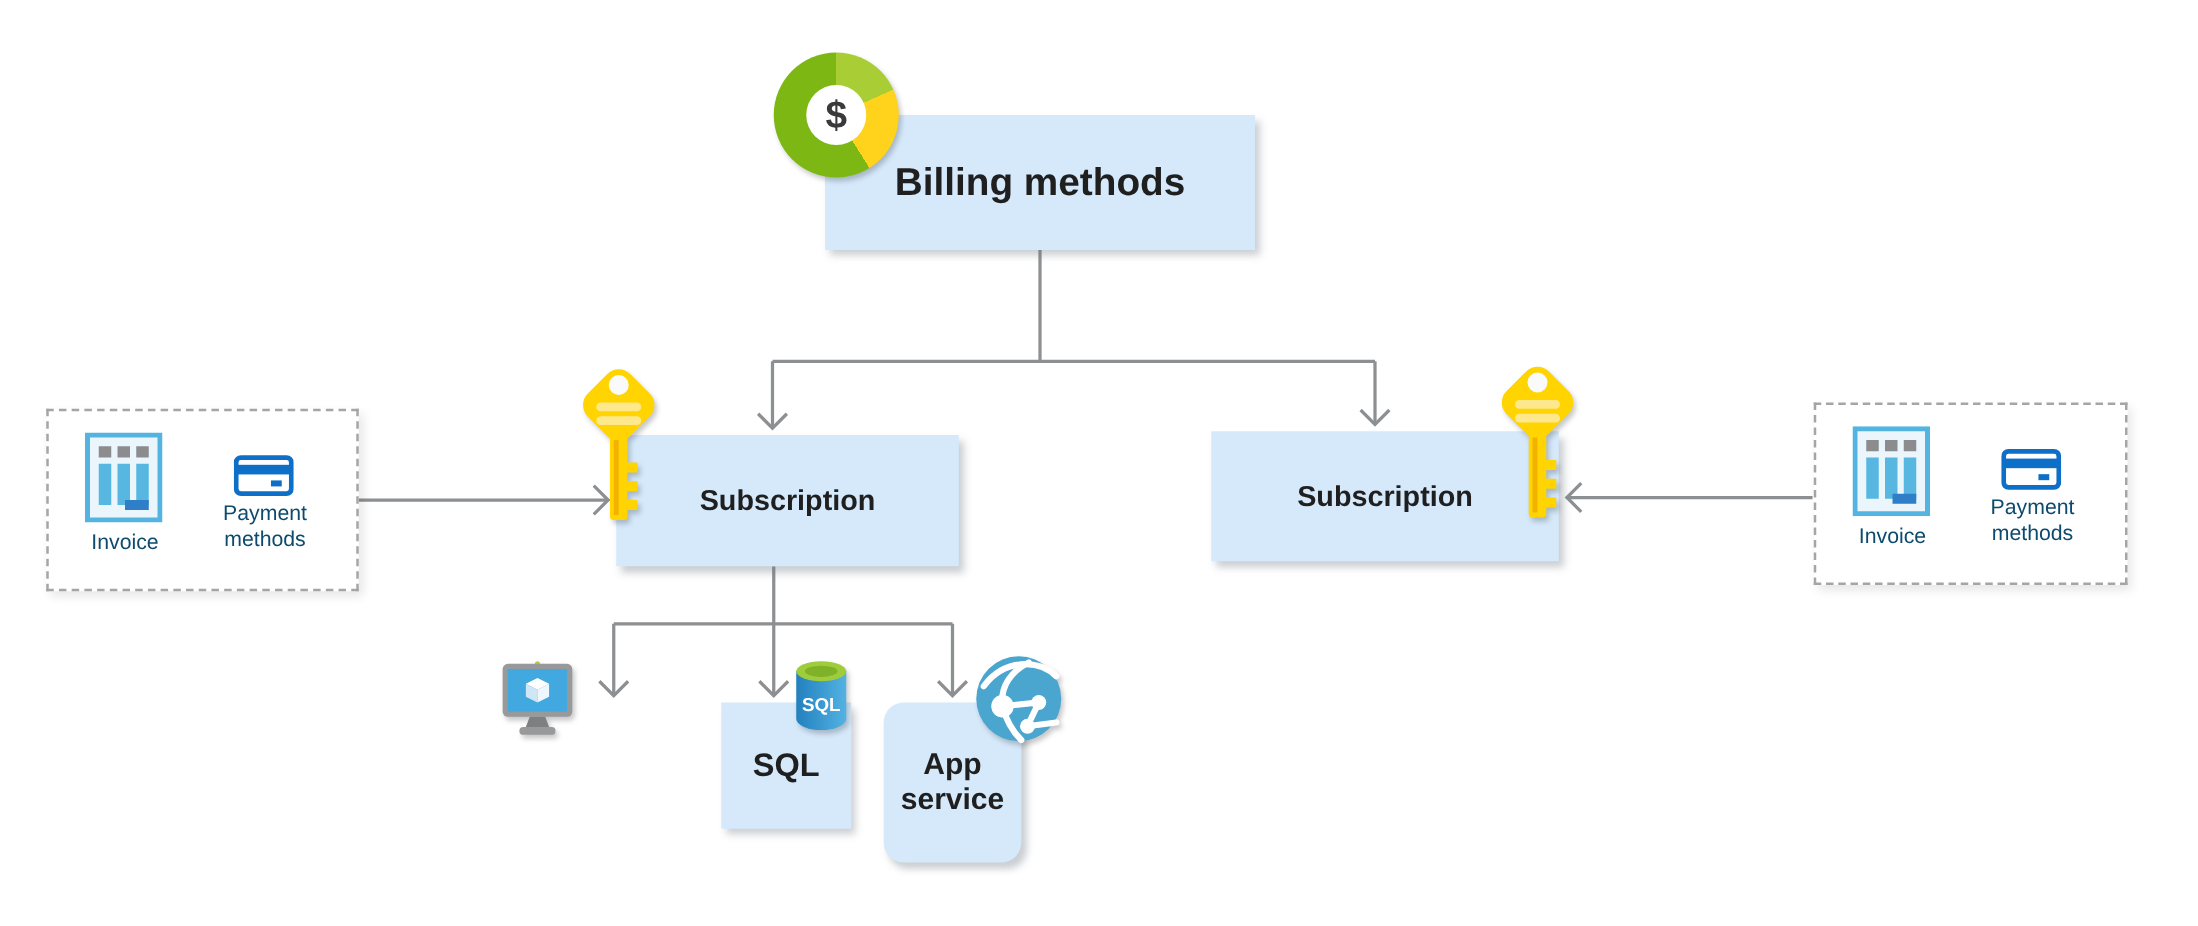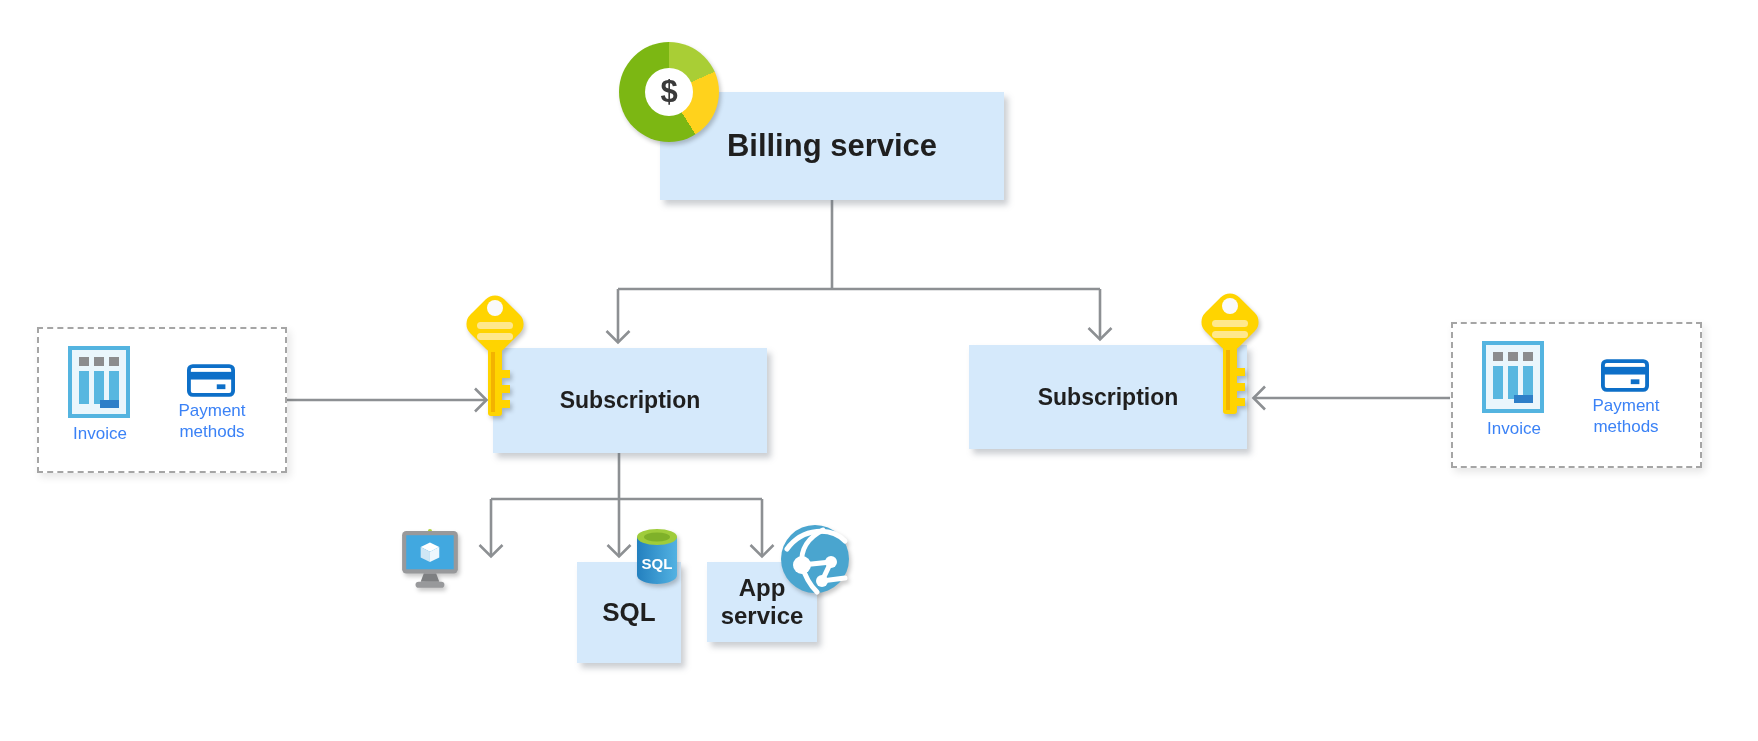--- a/index.html
+++ b/index.html
@@ -14,32 +14,32 @@
   .node{position:absolute;background:#d5e9fb;display:flex;align-items:center;justify-content:center;
         text-align:center;box-shadow:4px 5px 6px rgba(105,115,125,.35);}
   .node .lbl{font-weight:700;color:#1f1f1f;}
   .node-billing{left:660px;top:92px;width:344px;height:108px;}
   .node-billing .lbl{font-size:31px;}
   .node-sub-left{left:493px;top:348px;width:274px;height:105px;}
   .node-sub-right{left:969px;top:345px;width:278px;height:104px;}
   .node-sub-left .lbl,.node-sub-right .lbl{font-size:23px;}
   .node-vm{left:444px;top:562px;width:110px;height:101px;}
   .node-sql{left:577px;top:562px;width:104px;height:101px;}
-  .node-app{left:707px;top:562px;width:110px;height:80px;}
+  .node-app{left:707px;top:562px;width:110px;height:128px;border-radius:16px;}
   .node-vm .lbl,.node-sql .lbl{font-size:26px;}
   .node-app .lbl{font-size:24px;line-height:1.15;}
 
   .dashed-box{position:absolute;width:246px;height:142px;border:2px dashed #a5a5a5;background:#fff;
               box-shadow:3px 4px 8px rgba(0,0,0,.10);}
   .dashed-left{left:37px;top:327px;}
   .dashed-right{left:1451px;top:322px;width:247px;}
   .bg-icon{position:absolute;}
   .pos-invoice-icon{left:29px;top:17px;}
   .pos-card-icon{left:148px;top:35px;}
-  .bg-label{position:absolute;font-size:17px;line-height:1.22;text-align:center;color:#3b82f6;}
+  .bg-label{position:absolute;font-size:17px;line-height:1.22;text-align:center;color:#0c4a6e;}
   .pos-invoice-label{left:10px;top:95px;width:102px;text-align:center;}
   .pos-card-label{left:124px;top:72px;width:98px;}
 
   .icon{position:absolute;filter:drop-shadow(2px 3px 2px rgba(0,0,0,.22));}
   .icon-donut{left:619px;top:42px;width:100px;height:100px;}
   .donut-ring{position:absolute;inset:0;border-radius:50%;
     background:conic-gradient(#a9ce35 0deg 66deg,#ffd21c 66deg 148deg,#7cb713 148deg 360deg);}
   .donut-hole{position:absolute;left:26px;top:26px;width:48px;height:48px;border-radius:50%;
     background:#fff;display:flex;align-items:center;justify-content:center;}
   .donut-hole span{font-size:31px;font-weight:700;color:#3a3a3a;}
@@ -71,21 +71,21 @@
     <path d="M491 499 H762"></path>
     <path d="M491 499 V556"></path>
     <path d="M479.5 545 L491 556.5 L502.5 545"></path>
     <path d="M619 499 V556"></path>
     <path d="M607.5 545 L619 556.5 L630.5 545"></path>
     <path d="M762 499 V556"></path>
     <path d="M750.5 545 L762 556.5 L773.5 545"></path>
   </svg>
 
   <div class="node node-billing">
-    <span class="lbl">Billing service</span>
+    <span class="lbl">Billing methods</span>
   </div>
   <div class="node node-sub-left">
     <span class="lbl">Subscription</span>
   </div>
   <div class="node node-sub-right">
     <span class="lbl">Subscription</span>
   </div>
   <div class="node node-sql">
     <span class="lbl">SQL</span>
   </div>

